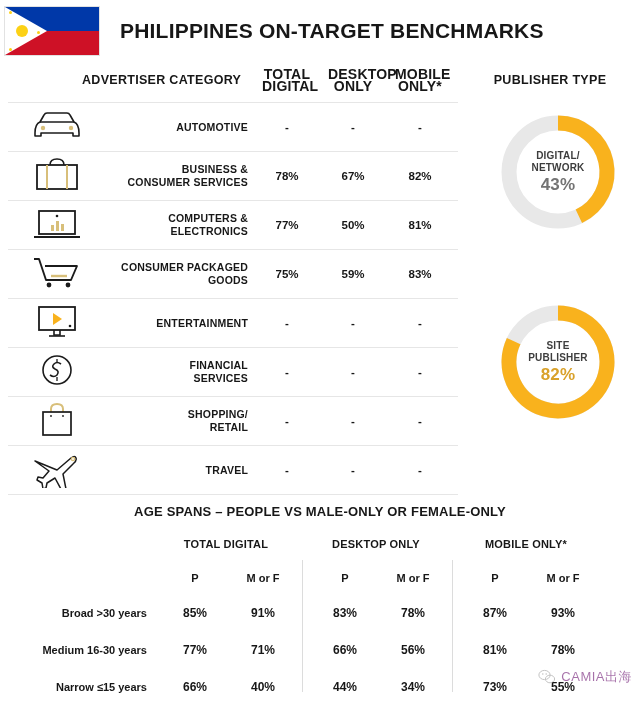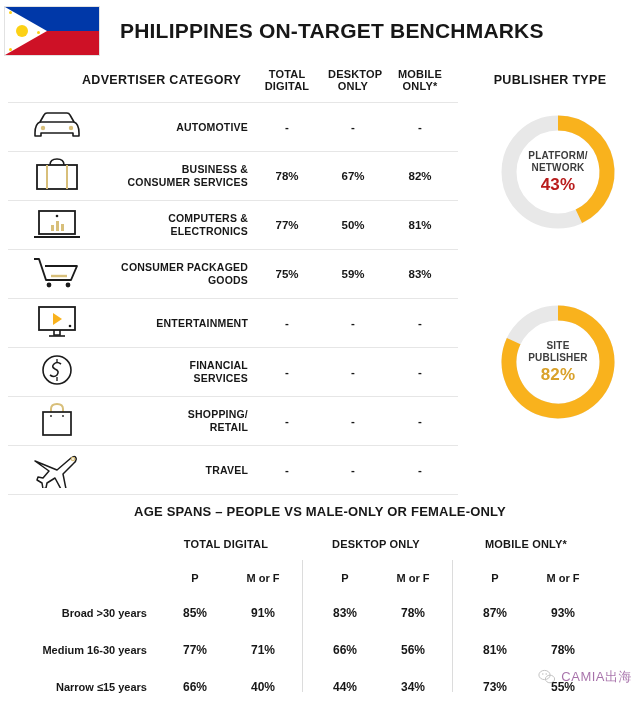--- a/index.html
+++ b/index.html
@@ -82,21 +82,21 @@
     position: relative;
     height: 430px;
   }
 
   .col-headers {
     position: relative;
     height: 40px;
   }
   .ch {
     position: absolute;
-    font-size: 11px;
+    font-size: 14px;
     font-weight: bold;
     text-align: center;
     line-height: 12px;
     letter-spacing: 0.2px;
     color: #171717;
     top: 6px;
   }
   .ch.big {
     font-size: 12.5px;
     letter-spacing: 0.3px;
@@ -415,23 +415,23 @@
         <div class="cell c2">-</div>
       </div>
     </div>
 
   <div class="donut-wrap" id="donut-0" style="left:496px; top:48px;">
     <svg width="124" height="124" viewBox="0 0 124 124">
       <circle cx="62" cy="62" r="49" fill="none" stroke="#e8e8e8" stroke-width="15"></circle>
       <path d="M 62 13 A 49 49 0 0 1 82.86318528668855 106.33652557083497" fill="none" stroke="#f9b21d" stroke-width="15"></path>
     </svg>
     <div class="donut-label">
-      <div>PLATFORM/</div>
+      <div>DIGITAL/</div>
       <div>NETWORK</div>
-      <div class="donut-pct" style="color:#b91c1c">43%</div>
+      <div class="donut-pct" style="color:#737373">43%</div>
     </div></div>
   <div class="donut-wrap" id="donut-1" style="left:496px; top:238px;">
     <svg width="124" height="124" viewBox="0 0 124 124">
       <circle cx="62" cy="62" r="49" fill="none" stroke="#e8e8e8" stroke-width="15"></circle>
       <path d="M 62 13 A 49 49 0 1 1 17.663474429165035 41.13681471331146" fill="none" stroke="#f9b21d" stroke-width="15"></path>
     </svg>
     <div class="donut-label">
       <div>SITE</div>
       <div>PUBLISHER</div>
       <div class="donut-pct" style="color:#d9a12a">82%</div>

